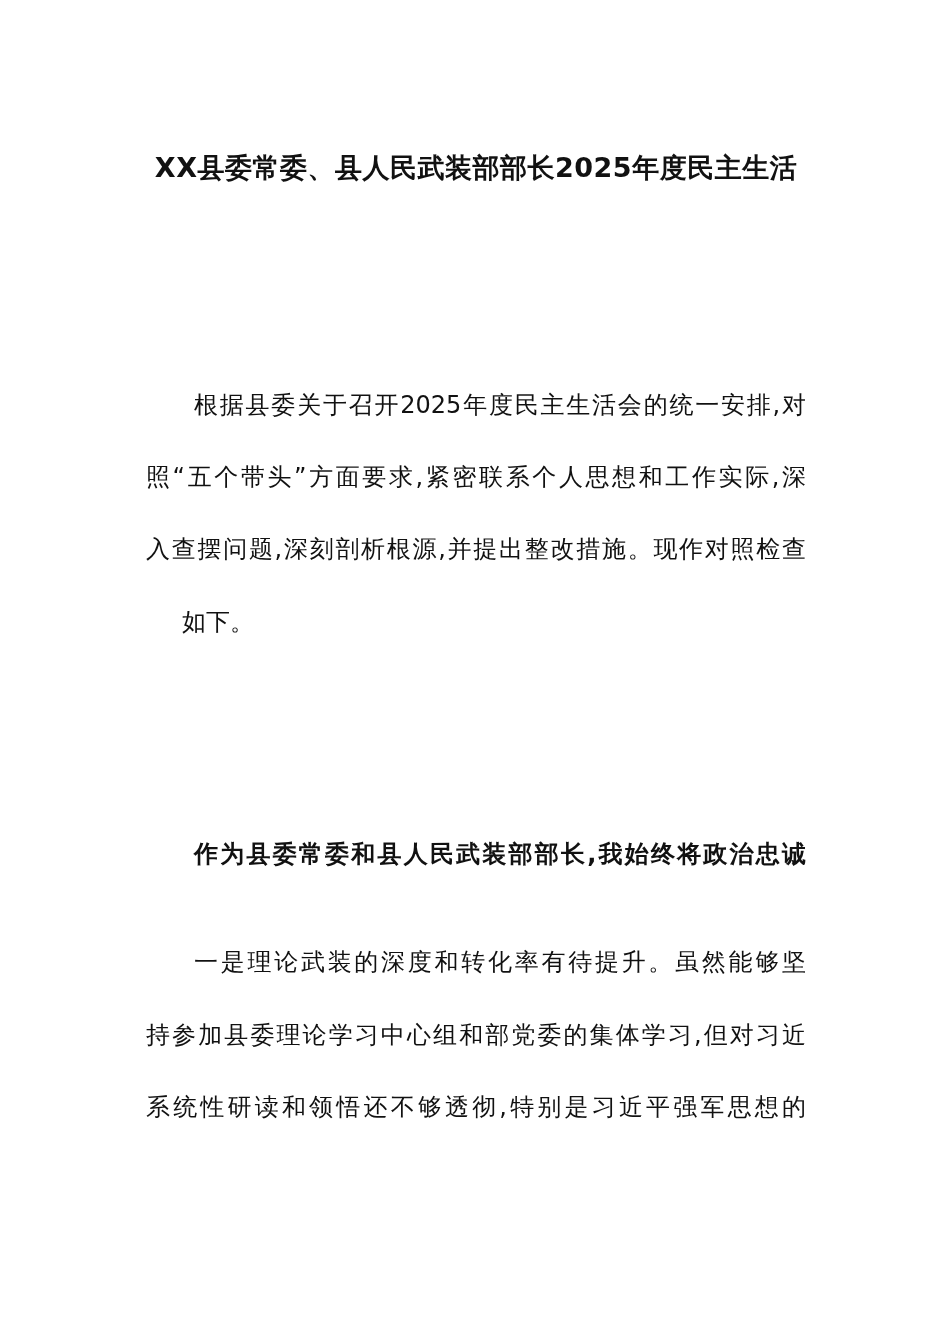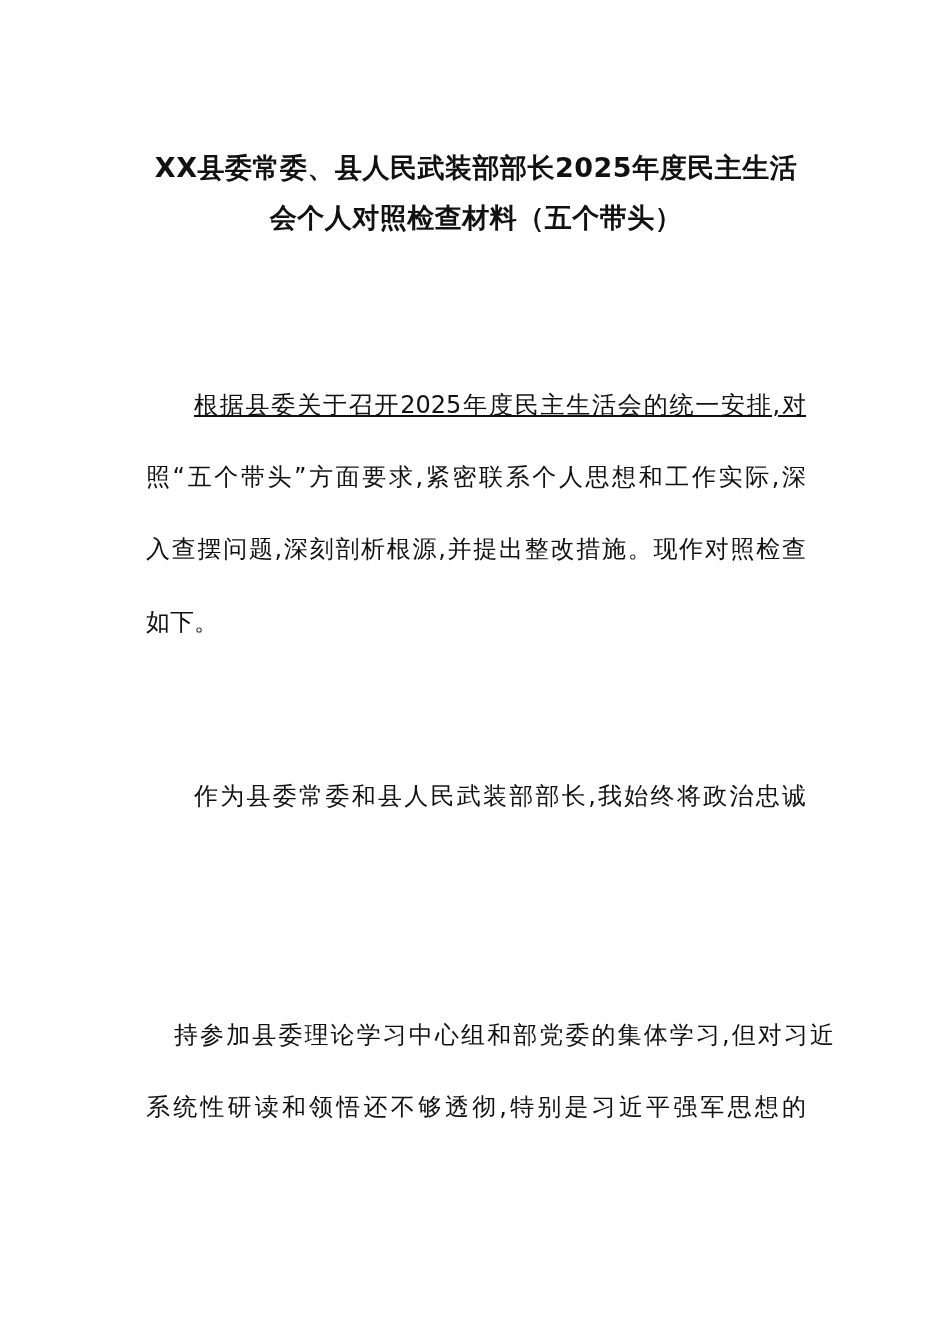--- a/index.html
+++ b/index.html
@@ -1,32 +1,32 @@
 <!DOCTYPE html>
 <html><head>
   <meta charset="utf-8">
   <style>
     html, body { margin: 0; padding: 0; background: #ffffff; }
     body { width: 950px; height: 1344px; position: relative; overflow: hidden; font-family: "DejaVu Sans", sans-serif; color: #111; }
     .page { position: absolute; left: 0; top: 0; width: 922px; height: 1344px; background: #fff; }
     .title-line { position: absolute; left: 146px; width: 660px; text-align: center; font-weight: bold; font-size: 27px; letter-spacing: 0.5px; white-space: nowrap; }
     .line { position: absolute; left: 146px; width: 660px; font-size: 24px; white-space: nowrap; text-align: justify; text-align-last: justify; letter-spacing: 0; }
     .line.indent { left: 194px; width: 612px; }
-    .line.last { text-align-last: left; }
+    .line.last { text-align-last: left; margin-left: 36px; }
   </style>
 </head>
 <body>
 
 <div class="page">
   <div class="title-line" style="top:150px;">XX县委常委、县人民武装部部长2025年度民主生活</div>
-  <div class="title-line" style="top:200px;">会个人对照检查材料（五个带头）</div>
 
-  <div class="line indent" style="top:389px;text-decoration:underline;">根据县委关于召开2025年度民主生活会的统一安排,对</div>
+  <div class="line indent" style="top:389px;">根据县委关于召开2025年度民主生活会的统一安排,对</div>
   <div class="line" style="top:461px;">照“五个带头”方面要求,紧密联系个人思想和工作实际,深</div>
   <div class="line" style="top:533px;">入查摆问题,深刻剖析根源,并提出整改措施。现作对照检查</div>
   <div class="line last" style="top:606px;">如下。</div>
 
 
-  <div class="line indent" style="top:780px;">作为县委常委和县人民武装部部长,我始终将政治忠诚</div>
+  <div class="line indent" style="top:838px;font-weight:bold;">作为县委常委和县人民武装部部长,我始终将政治忠诚</div>
 
-  <div class="line" style="top:1019px;margin-left:28px;">持参加县委理论学习中心组和部党委的集体学习,但对习近</div>
+  <div class="line indent" style="top:946px;">一是理论武装的深度和转化率有待提升。虽然能够坚</div>
+  <div class="line" style="top:1019px;">持参加县委理论学习中心组和部党委的集体学习,但对习近</div>
   <div class="line" style="top:1091px;">系统性研读和领悟还不够透彻,特别是习近平强军思想的</div>
 </div>
 
 </body></html>

